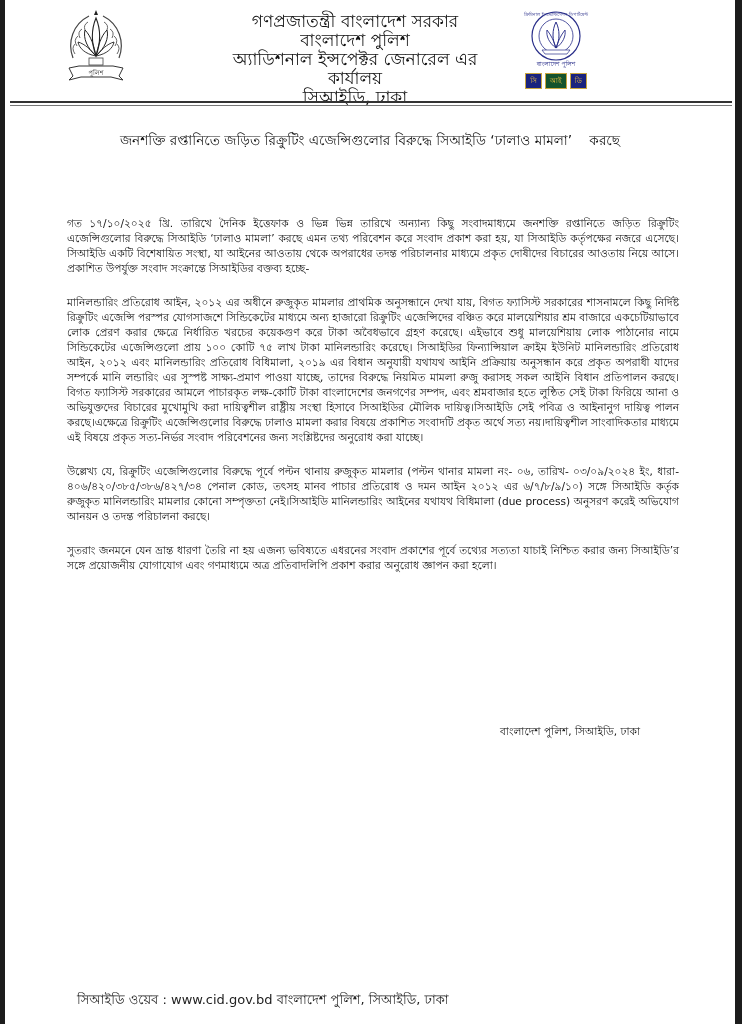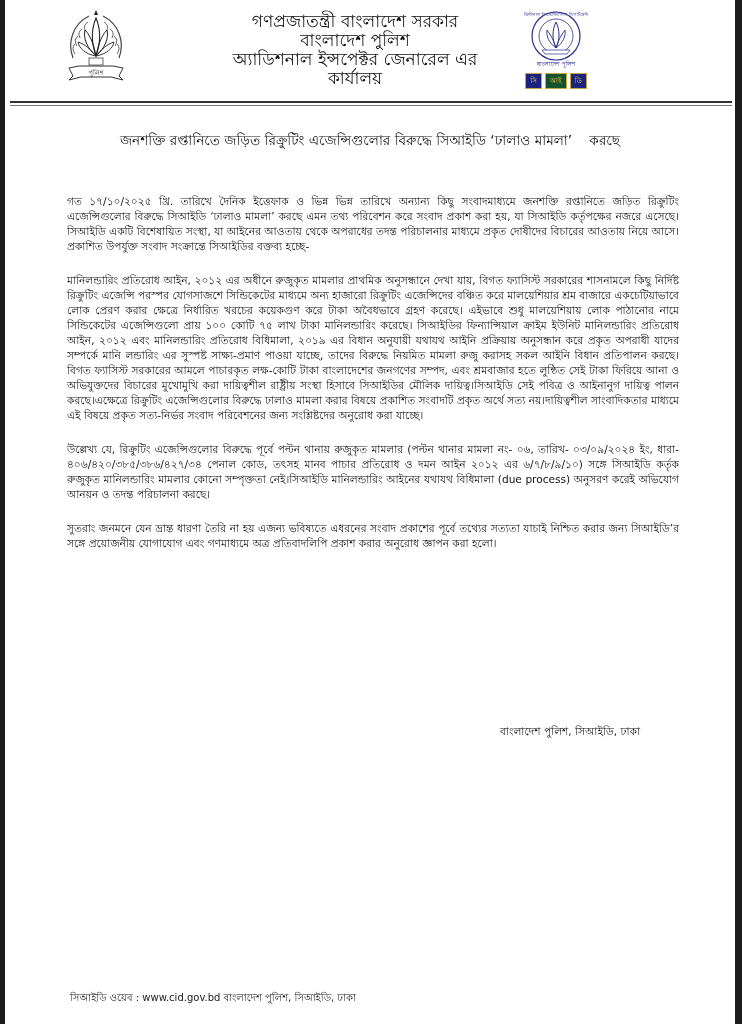--- a/index.html
+++ b/index.html
@@ -19,30 +19,30 @@
       position: absolute; left: 200px; top: 12px; width: 300px; text-align: center;
       font-size: 17px; line-height: 19px; color: #111;
     }
     .rule1 { position: absolute; left: 5px; top: 101px; width: 722px; height: 2px; background: #333; }
     .rule2 { position: absolute; left: 5px; top: 105px; width: 722px; height: 1px; background: #777; }
     .title {
       position: absolute; left: 30px; top: 130px; width: 670px; text-align: center;
       font-weight: normal; font-size: 13.6px; line-height: 20px; color: #111;
     }
     .body-text {
-      position: absolute; left: 62px; top: 194px; width: 612px;
+      position: absolute; left: 62px; top: 216px; width: 612px;
       font-size: 10.6px; line-height: 15px; text-align: justify; color: #111;
     }
     .body-text p { margin: 0 0 19px 0; }
     .signature {
       position: absolute; left: 470px; top: 722px; width: 190px; text-align: center;
       font-size: 10.6px; line-height: 19px; color: #111;
     }
     .footer {
-      position: absolute; left: 65px; top: 990px; font-size: 10px; color: #222;
+      position: absolute; left: 72px; top: 990px; font-size: 13px; color: #222;
     }
     .cid-badge { display: flex; gap: 3px; }
   </style>
 </head>
 <body>
 
 <div class="page">
 
   <div class="letterhead">
 
@@ -61,20 +61,21 @@
         <rect x="24" y="52" width="14" height="7" fill="none" stroke="#444" stroke-width="0.8"></rect>
         <path d="M4 62 L14 60 L48 60 L58 62 L54 70 L58 74 L46 71 L16 71 L4 74 L8 70 Z" fill="#fff" stroke="#333" stroke-width="1"></path>
         <text x="31" y="69" font-size="6.5" text-anchor="middle" fill="#222" font-family="DejaVu Sans, sans-serif">পুলিশ</text>
       </svg>
     </div>
 
     <div class="head-lines">
       <div>গণপ্রজাতন্ত্রী বাংলাদেশ সরকার</div>
       <div>বাংলাদেশ পুলিশ</div>
       <div>অ্যাডিশনাল ইন্সপেক্টর জেনারেল এর কার্যালয়</div>
+      <div>সিআইডি, ঢাকা</div>
     </div>
 
     <div class="logo-right">
       <svg width="72" height="60" viewBox="0 0 72 60">
         <circle cx="36" cy="28" r="24" fill="none" stroke="#2a2f8a" stroke-width="1.2"></circle>
         <circle cx="36" cy="28" r="17" fill="none" stroke="#2a2f8a" stroke-width="0.8"></circle>
         <path d="M36 14 C40 22 40 32 36 40 C32 32 32 22 36 14 Z" fill="none" stroke="#2a2f8a" stroke-width="1"></path>
         <path d="M36 40 C29 35 26 28 27 22 C31 27 34 33 36 40 Z" fill="none" stroke="#2a2f8a" stroke-width="0.9"></path>
         <path d="M36 40 C43 35 46 28 45 22 C41 27 38 33 36 40 Z" fill="none" stroke="#2a2f8a" stroke-width="0.9"></path>
         <path d="M22 42 L50 42 L47 46 L25 46 Z" fill="#fff" stroke="#2a2f8a" stroke-width="0.7"></path>

